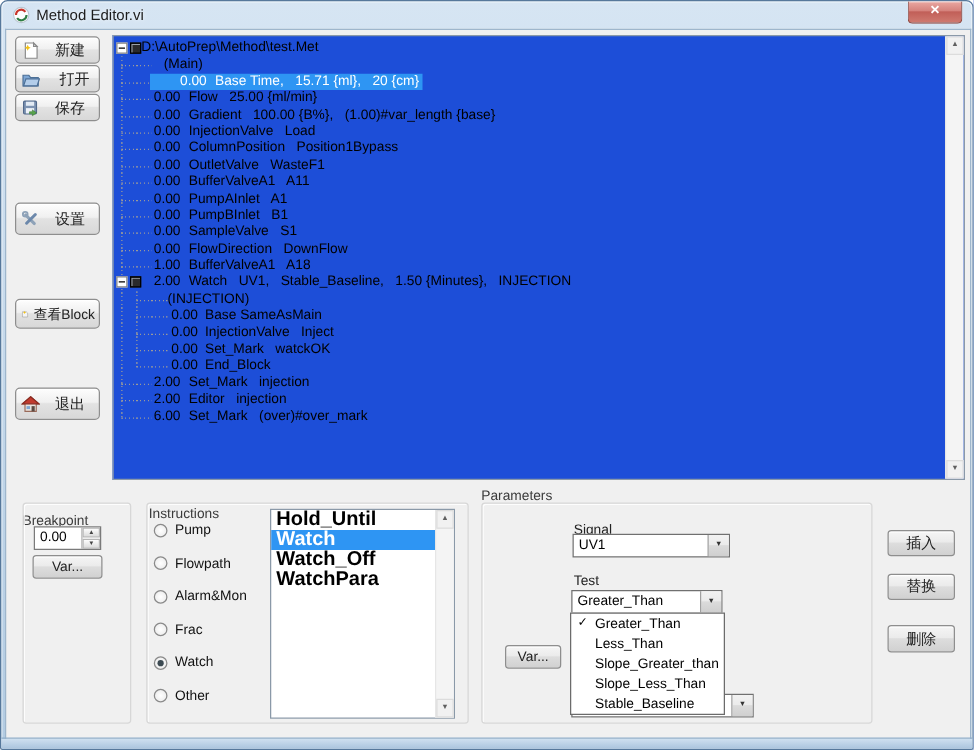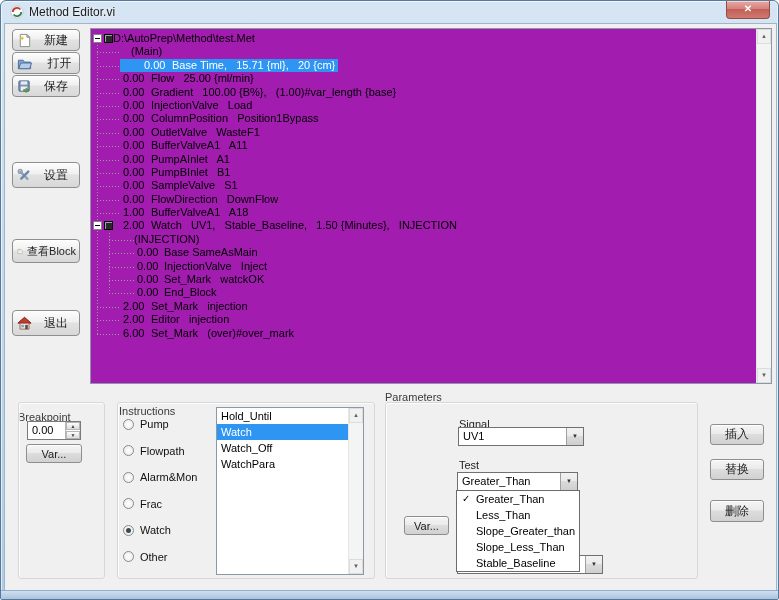--- a/index.html
+++ b/index.html
@@ -29,21 +29,21 @@
   .side-btn { position:absolute; left:7px; width:68px;
     display:flex; align-items:center; gap:4px; padding-left:4px;
     background:linear-gradient(#fdfdfd,#f0f0f0 45%,#e2e2e2 50%,#d8d8d8);
     border:1px solid #8e8e8e; border-radius:4px;
     box-shadow:inset 0 1px 0 #fff; font-size:12px; color:#222; cursor:default; }
   .side-btn .lbl { flex:1; text-align:center; padding-right:3px; white-space:nowrap; }
   .side-btn.small .lbl { font-size:11px; }
 
   
   #tree { position:absolute; left:85px; top:4px; width:682px; height:356px;
-    background:#a21caf; border:1px solid #8a99a8; overflow:hidden; }
+    background:#1d4ed8; border:1px solid #8a99a8; overflow:hidden; }
   #tree-rows { position:absolute; left:0; top:0; right:15px; bottom:0; padding-top:3px; }
   .trow { position:relative; height:13.4px; line-height:13.4px; font-size:11px; white-space:pre; color:#000; }
   .tconn { position:absolute; top:7px; height:1px;
     background:repeating-linear-gradient(to right,#9a9a9a 0 1px,transparent 1px 3px); }
   .tconn.l1 { left:6px; width:24px; }
   .tconn.l2 { left:18px; width:25px; }
   .tvline { position:absolute; width:1px;
     background:repeating-linear-gradient(to bottom,#9a9a9a 0 1px,transparent 1px 3px); }
   #vlineA { left:6px; top:16px; height:289px; }
   #vlineB { left:18px; top:204px; height:61px; }
@@ -91,21 +91,21 @@
   .rcirc { position:relative; width:11px; height:11px; border-radius:50%;
     border:1px solid #8a8a8a; background:radial-gradient(#fff,#e8e8e8); }
   .rcirc.on::after { content:""; position:absolute; left:2px; top:2px; width:5px; height:5px;
     border-radius:50%; background:#3c4a52; }
   .rlabel { font-size:11px; color:#111; }
 
   
   #listbox { position:absolute; left:211px; top:383px; width:148px; height:168px;
     background:#fff; border:1px solid #8a99a8; }
   #list-items { position:absolute; left:0; top:0; right:15px; bottom:0; }
-  .litem { height:16px; line-height:16px; font-size:11px; padding-left:4px; color:#000; white-space:nowrap; }
+  .litem { height:16px; line-height:16px; font-size:16px; padding-left:4px; color:#000; white-space:nowrap;font-weight:bold; }
   .litem.lsel { background:#2e95f3; color:#fff; }
 
   
   .fld-label { position:absolute; font-size:11px; color:#222; }
   .combo { position:absolute; height:19px; background:#fff; border:1px solid #707070; }
   .combo-val { position:absolute; left:4px; top:2px; font-size:11px; color:#000; white-space:nowrap; }
   .combo-btn { position:absolute; right:0; top:0; bottom:0; width:17px;
     background:linear-gradient(#f2f2f2,#ebebeb 45%,#dbdbdb 50%,#cfcfcf);
     border-left:1px solid #a0a0a0; color:#333; font-size:6px; text-align:center; line-height:17px; }
 

